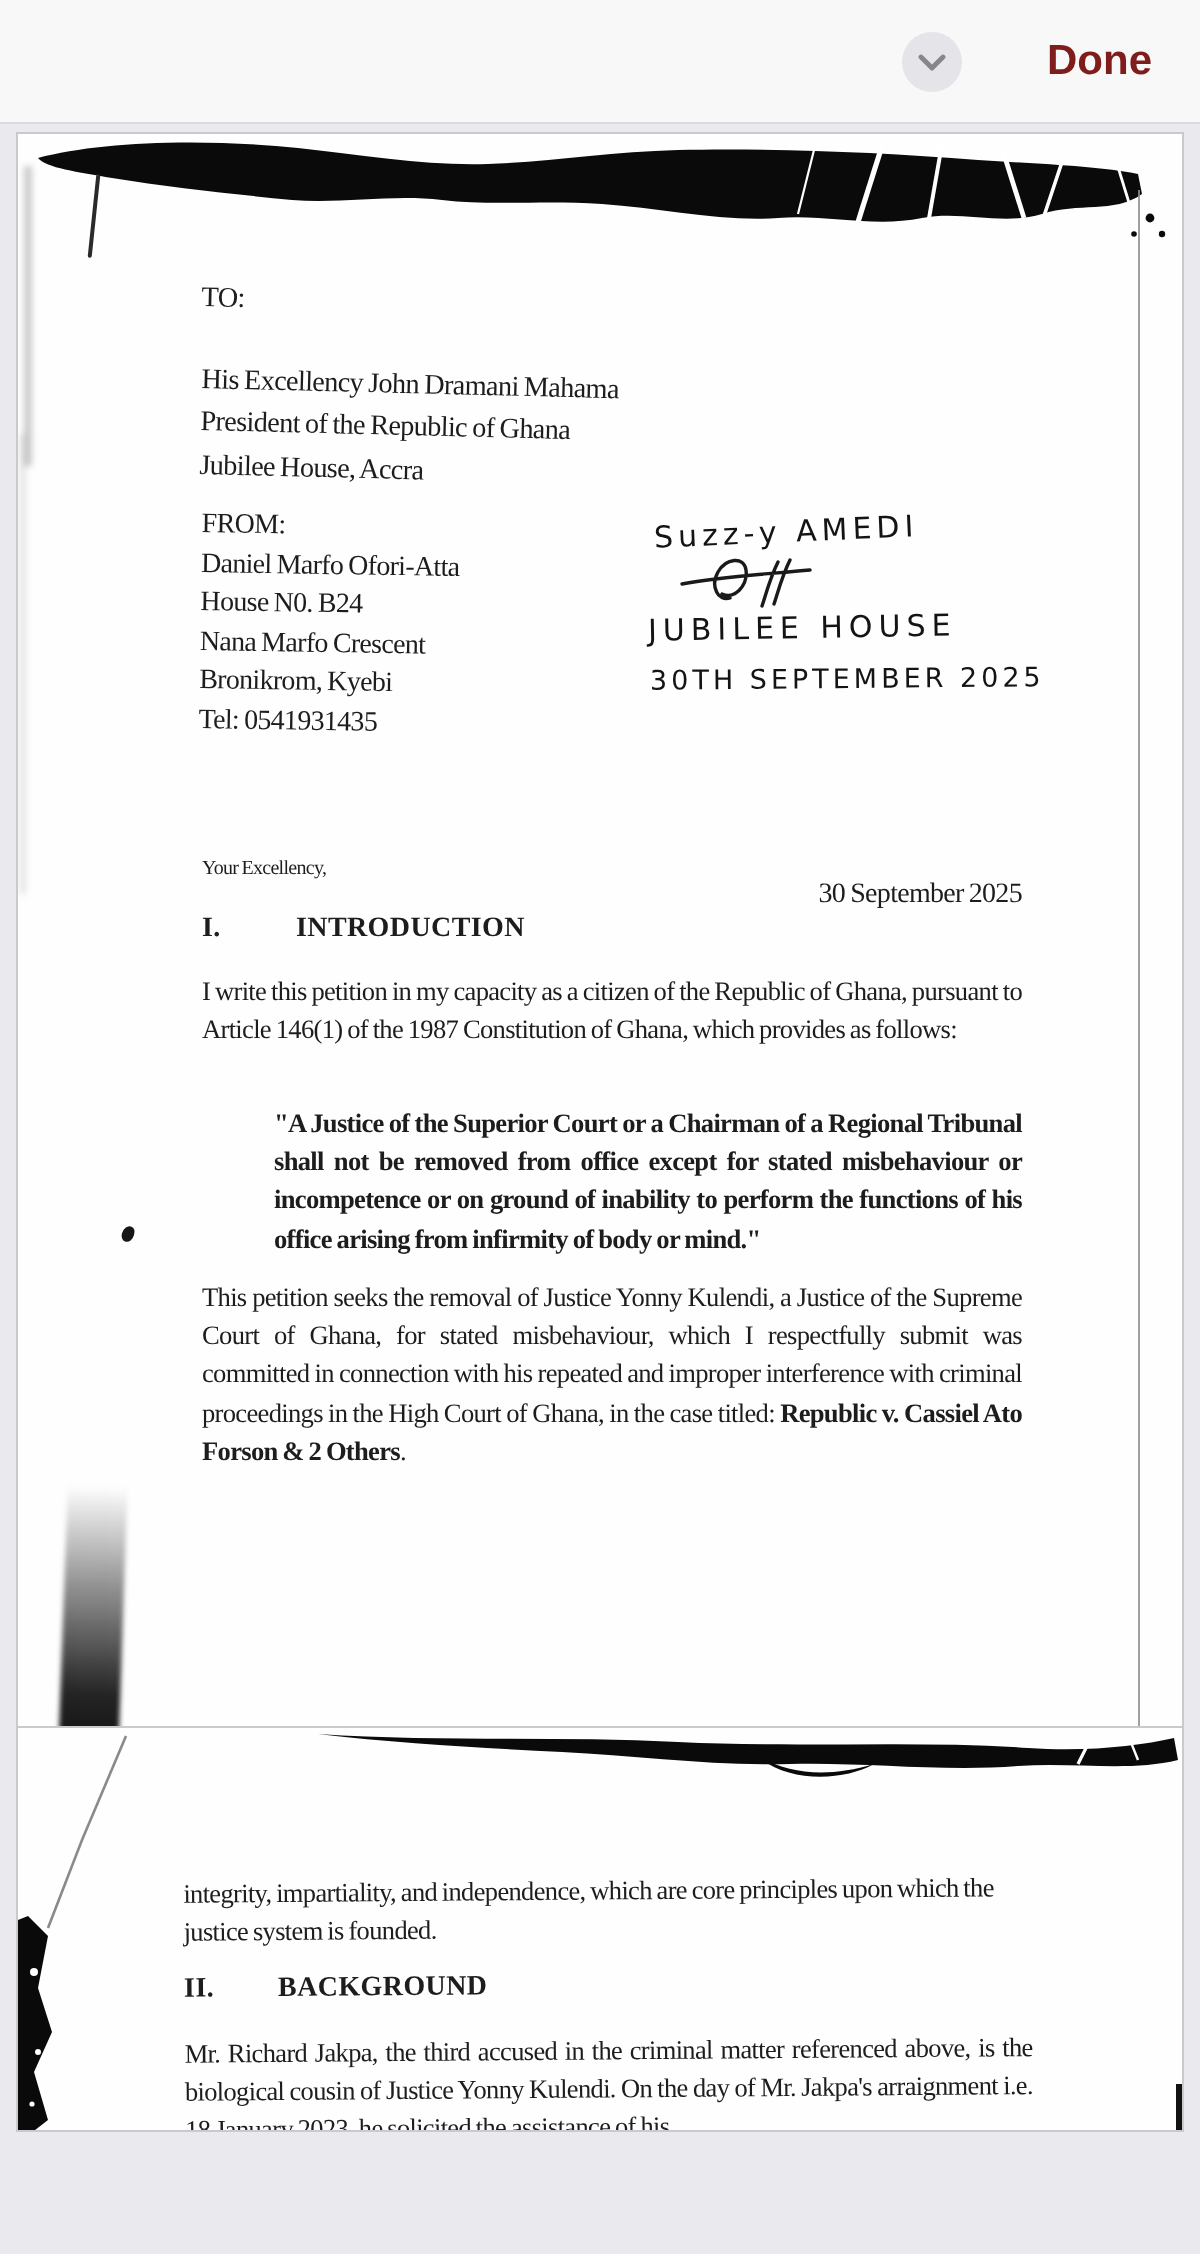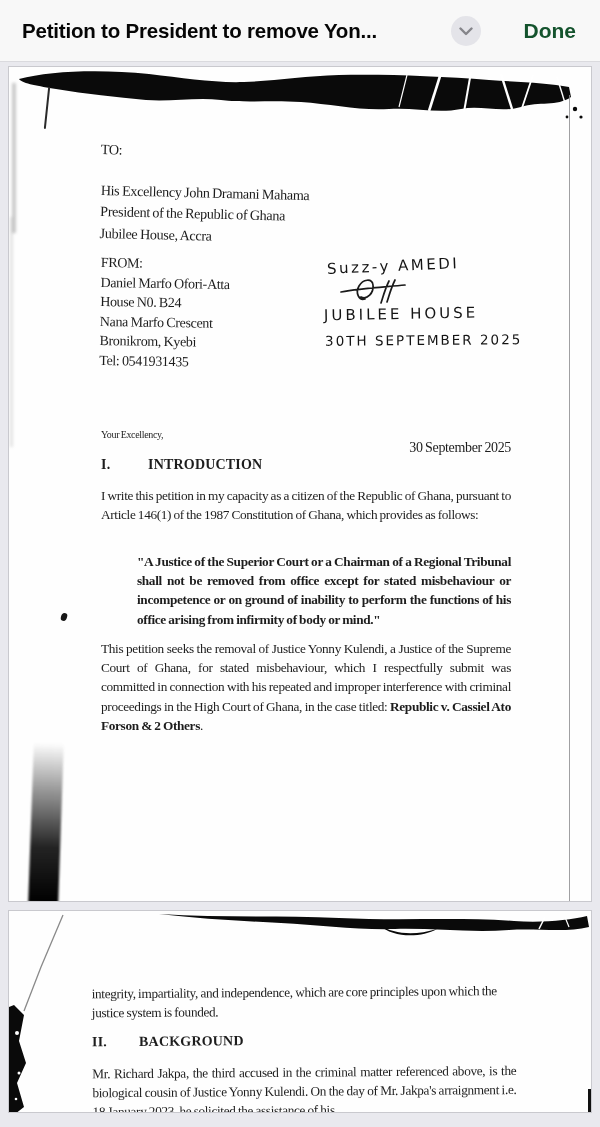--- a/index.html
+++ b/index.html
@@ -20,30 +20,30 @@
   }
   .chevron-btn {
     position:absolute; left:451px; top:16px; width:30px; height:30px;
     border-radius:50%; background:#e4e4e9; border:none; padding:0;
     display:flex; align-items:center; justify-content:center; cursor:pointer;
   }
   .done-btn {
     position:absolute; right:24px; top:0; height:61px;
     background:none; border:none; padding:0; cursor:pointer;
     font-family:"Liberation Sans", sans-serif;
-    font-size:21px; font-weight:600; color:#14532d;margin-left:24px;
+    font-size:21px; font-weight:600; color:#7f1d1d;margin-left:24px;
   }
   
   .viewer { position:absolute; top:62px; left:0; width:600px; height:1065px; }
   .page {
     position:absolute; left:8px; width:584px; background:#fefefe;
     border:1px solid #c9c9ce; box-sizing:border-box; overflow:hidden;
   }
   .page1 { top:4px;  height:836px; }
-  .page2 { top:848px; height:203px; }
+  .page2 { top:801px; height:203px; }
 
   
   .doc { font-family:"Liberation Serif", serif; color:#1d1d1d; }
   .abs { position:absolute; }
   .para {
     position:absolute; left:92px; width:410px;
     font-size:13.3px; line-height:19.2px; letter-spacing:-0.35px; word-spacing:-0.6px;
     text-align:justify;
   }
   .plain { text-align:left; }
@@ -78,21 +78,20 @@
   }
   .p2-content { transform:rotate(-0.45deg); transform-origin:left top; }
   .p2-rightmark { left:579px; top:178px; width:3px; height:25px; background:#111; }
 </style>
 </head>
 <body>
 
 <div class="screen">
 
   <div class="topbar">
-    <div class="doc-title">Petition to President to remove Yon...</div>
     <button class="chevron-btn">
       <svg width="14" height="9" viewBox="0 0 14 9">
         <path d="M1.5 1.5 L7 7 L12.5 1.5" stroke="#85858a" stroke-width="2.4" fill="none" stroke-linecap="round" stroke-linejoin="round"></path>
       </svg>
     </button>
     <button class="done-btn">Done</button>
   </div>
 
   <div class="viewer">
 

